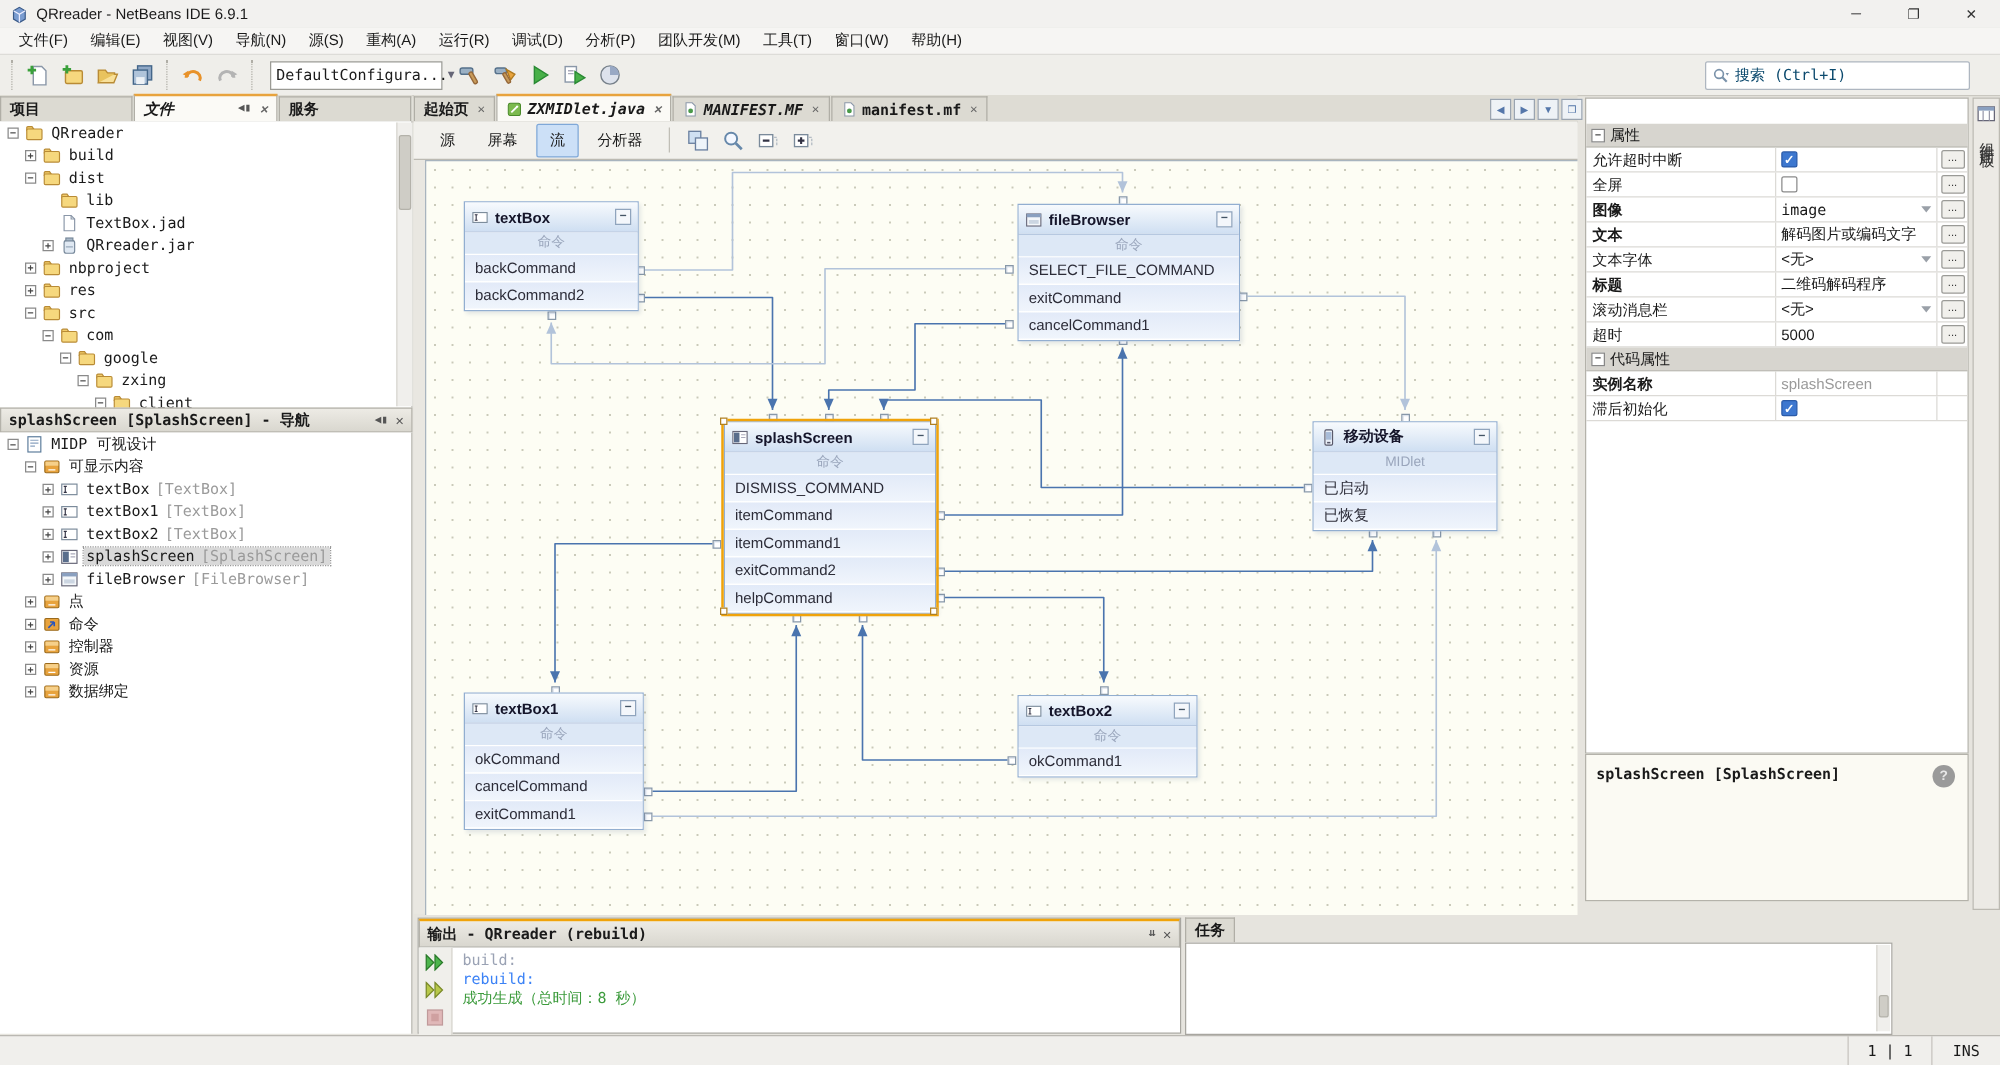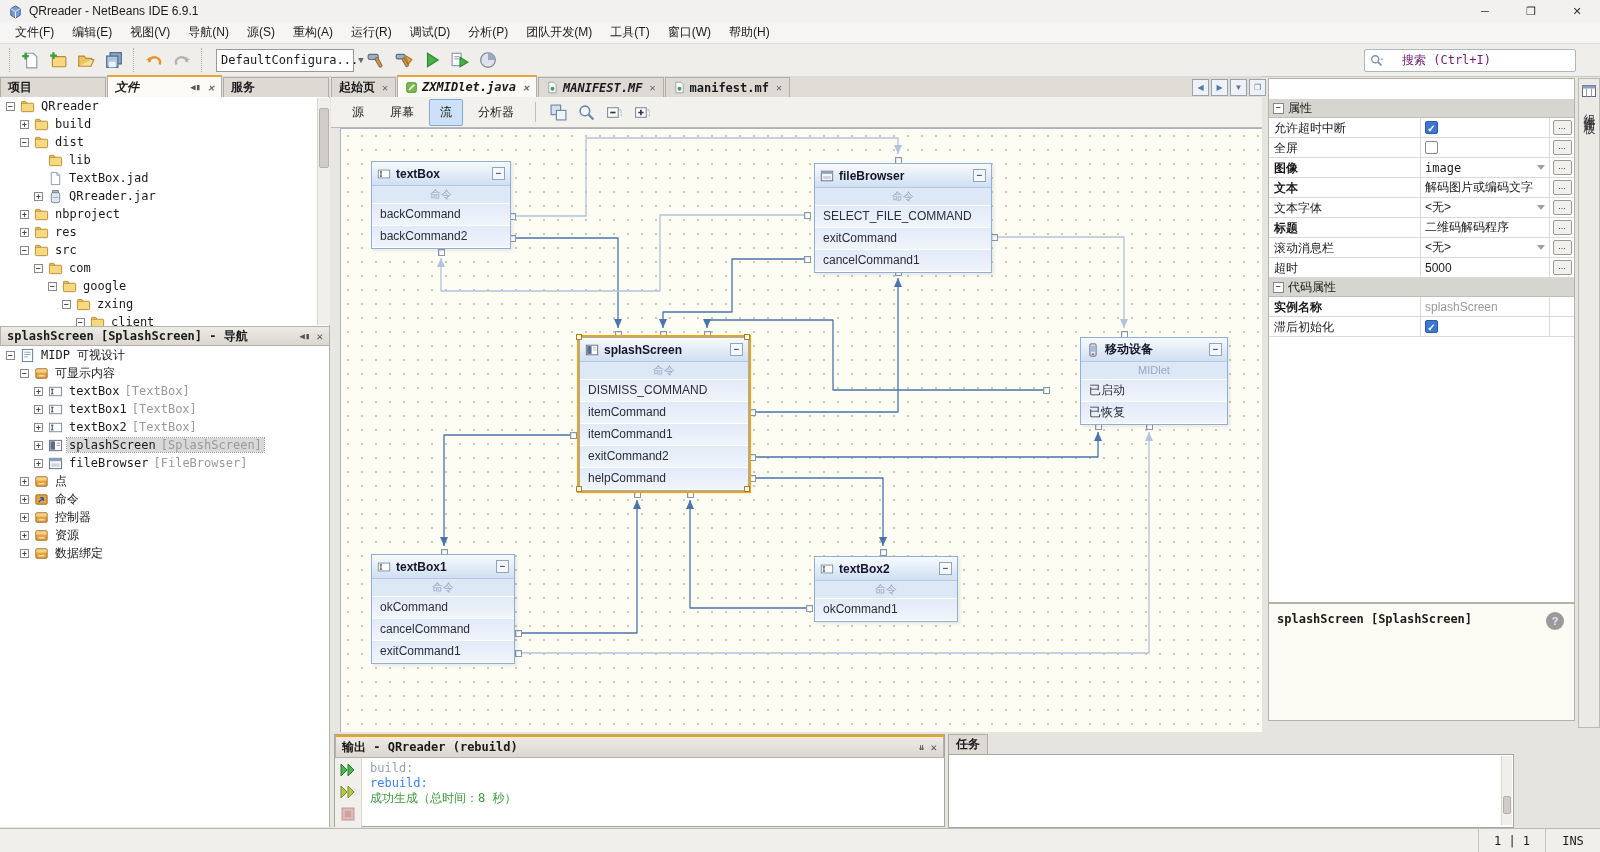--- a/index.html
+++ b/index.html
@@ -12,21 +12,21 @@
   #titlebar .t-icon{margin:0 6px 0 8px;display:flex;}
   #win-controls{position:absolute;right:0;top:0;height:22px;display:flex;}
   .win-btn{width:46px;height:22px;display:flex;align-items:center;justify-content:center;color:#333;font-size:11px;}
   #menubar{left:0;top:22px;width:1600px;height:22px;background:#f6f5f3;border-bottom:1px solid #dddcd8;display:flex;align-items:flex-start;padding-left:6px;box-sizing:border-box;}
   .menu-item{padding:2px 9px;white-space:nowrap;}
   #toolbar{left:0;top:44px;width:1600px;height:32px;background:#efeeea;border-bottom:1px solid #c9c7c0;display:flex;align-items:center;}
   .tb-sep{width:1px;height:24px;margin:0 5px;border-left:1px dotted #b0aea6;}
   .tb-btn{width:28px;height:26px;display:flex;align-items:center;justify-content:center;border-radius:2px;}
   #config-combo{width:128px;height:21px;background:#fff;border:1px solid #9a9a94;display:flex;align-items:center;justify-content:space-between;padding:0 4px;margin:0 8px;}
   #search-box{position:absolute;right:24px;top:5px;width:200px;height:21px;background:#fff;border:1px solid #aeb6c0;border-radius:2px;display:flex;align-items:center;padding:0 5px;}
-  #search-box .ph{color:#701a75;margin-left:18px;white-space:nowrap;overflow:hidden;}
+  #search-box .ph{color:#0c4a6e;margin-left:4px;white-space:nowrap;overflow:hidden;}
   
   .tabstrip{display:flex;align-items:flex-end;background:#dedcd4;border-bottom:1px solid #a8a6a0;height:21px;}
   .tab{height:19px;display:flex;align-items:center;padding:0 7px;background:#dcdad2;border:1px solid #b0aea6;border-bottom:none;margin-right:1px;font-weight:bold;gap:4px;white-space:nowrap;}
   .tab.active{background:#fbfaf6;border-top:2px solid #e8a33d;height:20px;font-style:italic;}
   .tab .x{color:#666;font-size:10px;margin-left:3px;}
   .panel-title{height:20px;background:linear-gradient(#edebe5,#d9d7cf);border:1px solid #b4b2aa;display:flex;align-items:center;padding:0 6px;font-weight:bold;gap:6px;}
   .pt-icons{margin-left:auto;display:flex;gap:6px;align-items:center;color:#555;font-size:9px;}
   
   .tree{background:#fff;overflow:hidden;}
   .trow{display:flex;align-items:center;height:18px;white-space:nowrap;}
@@ -729,21 +729,21 @@
         <div class="fbox-item">DISMISS_COMMAND</div>
         <div class="fbox-item">itemCommand</div>
         <div class="fbox-item">itemCommand1</div>
         <div class="fbox-item">exitCommand2</div>
         <div class="fbox-item">helpCommand</div>
       </div>
       <div class="handle" style="left: 235px; top: 205px;"></div>
       <div class="handle" style="left: 403px; top: 205px;"></div>
       <div class="handle" style="left: 235px; top: 357px;"></div>
       <div class="handle" style="left: 403px; top: 357px;"></div>
-      <div class="fbox" style="left: 739px; top: 208px; width: 146px;">
+      <div class="fbox" style="left: 709px; top: 208px; width: 146px;">
         <div class="fbox-header">
           <span>
             <svg width="14" height="14" viewBox="0 0 16 16">
               <rect x="4.5" y="1" width="7" height="14" rx="1.2" fill="#e8eef6" stroke="#556"></rect>
               <rect x="5.5" y="3" width="5" height="7" fill="#a8bcd8"></rect>
               <rect x="6.5" y="12" width="3" height="1.4" fill="#556"></rect>
             </svg>
           </span>
           <span class="fbox-title">移动设备</span>
           <span class="fbox-min">−</span>

